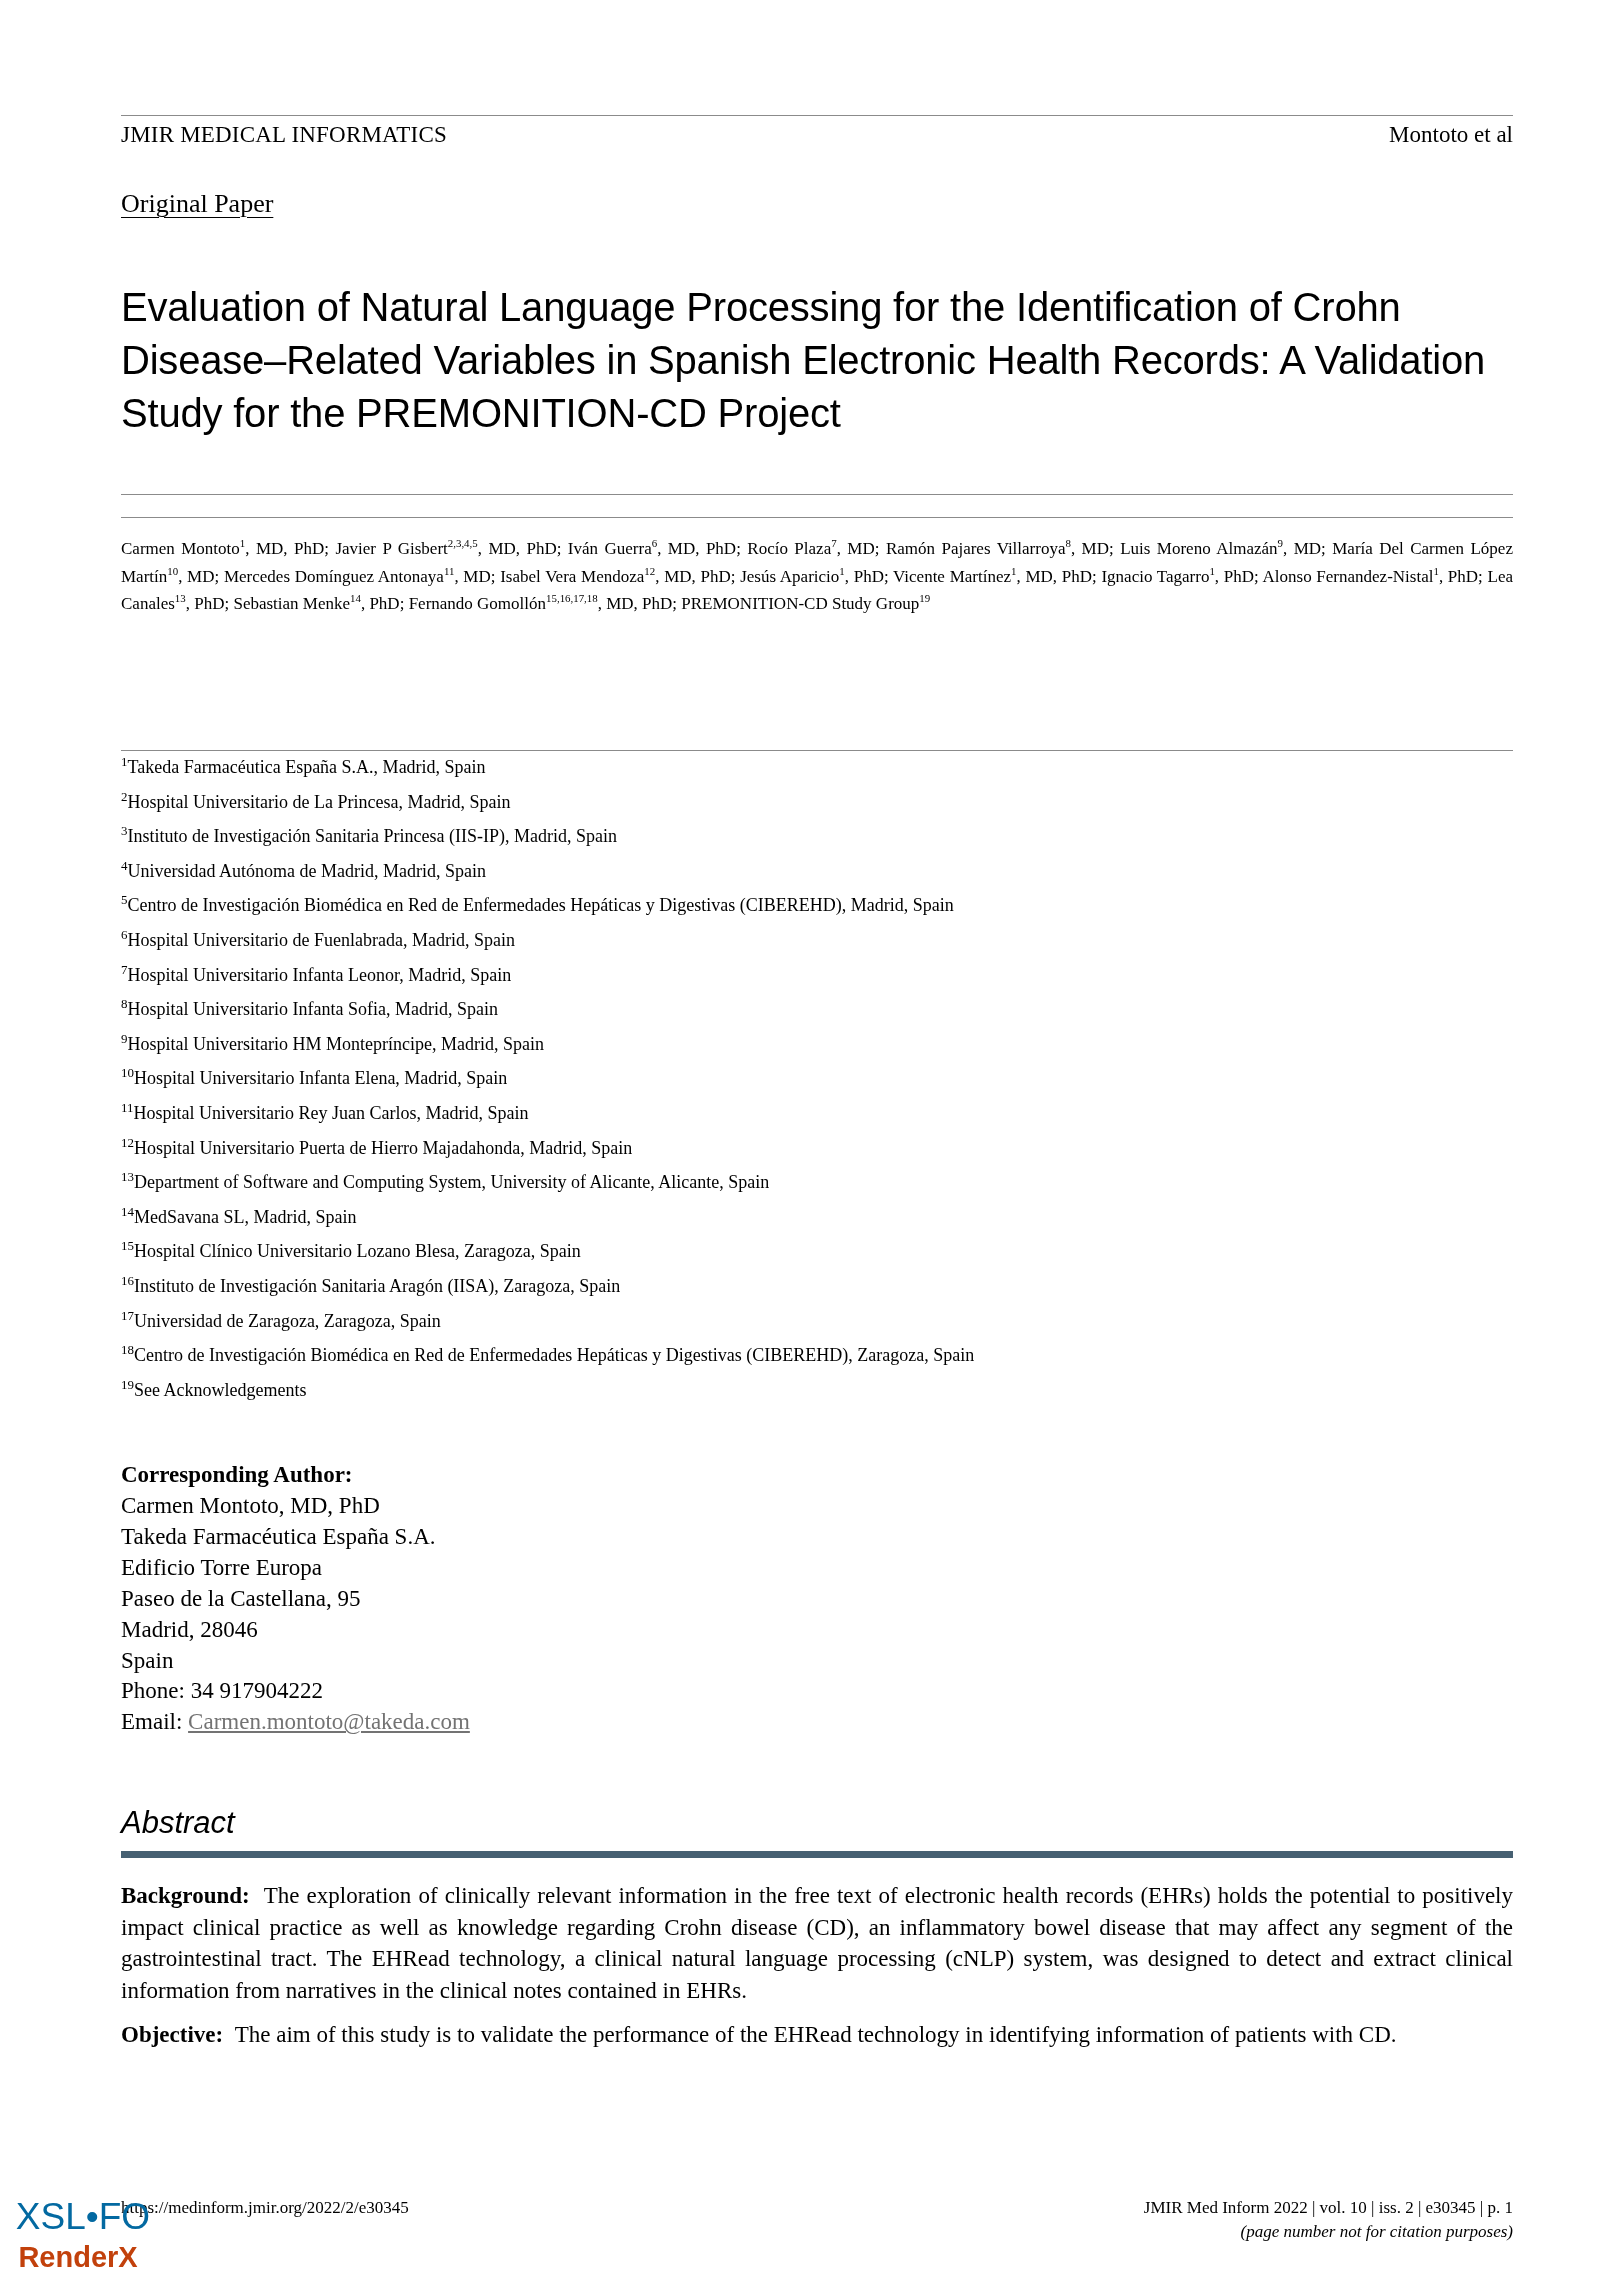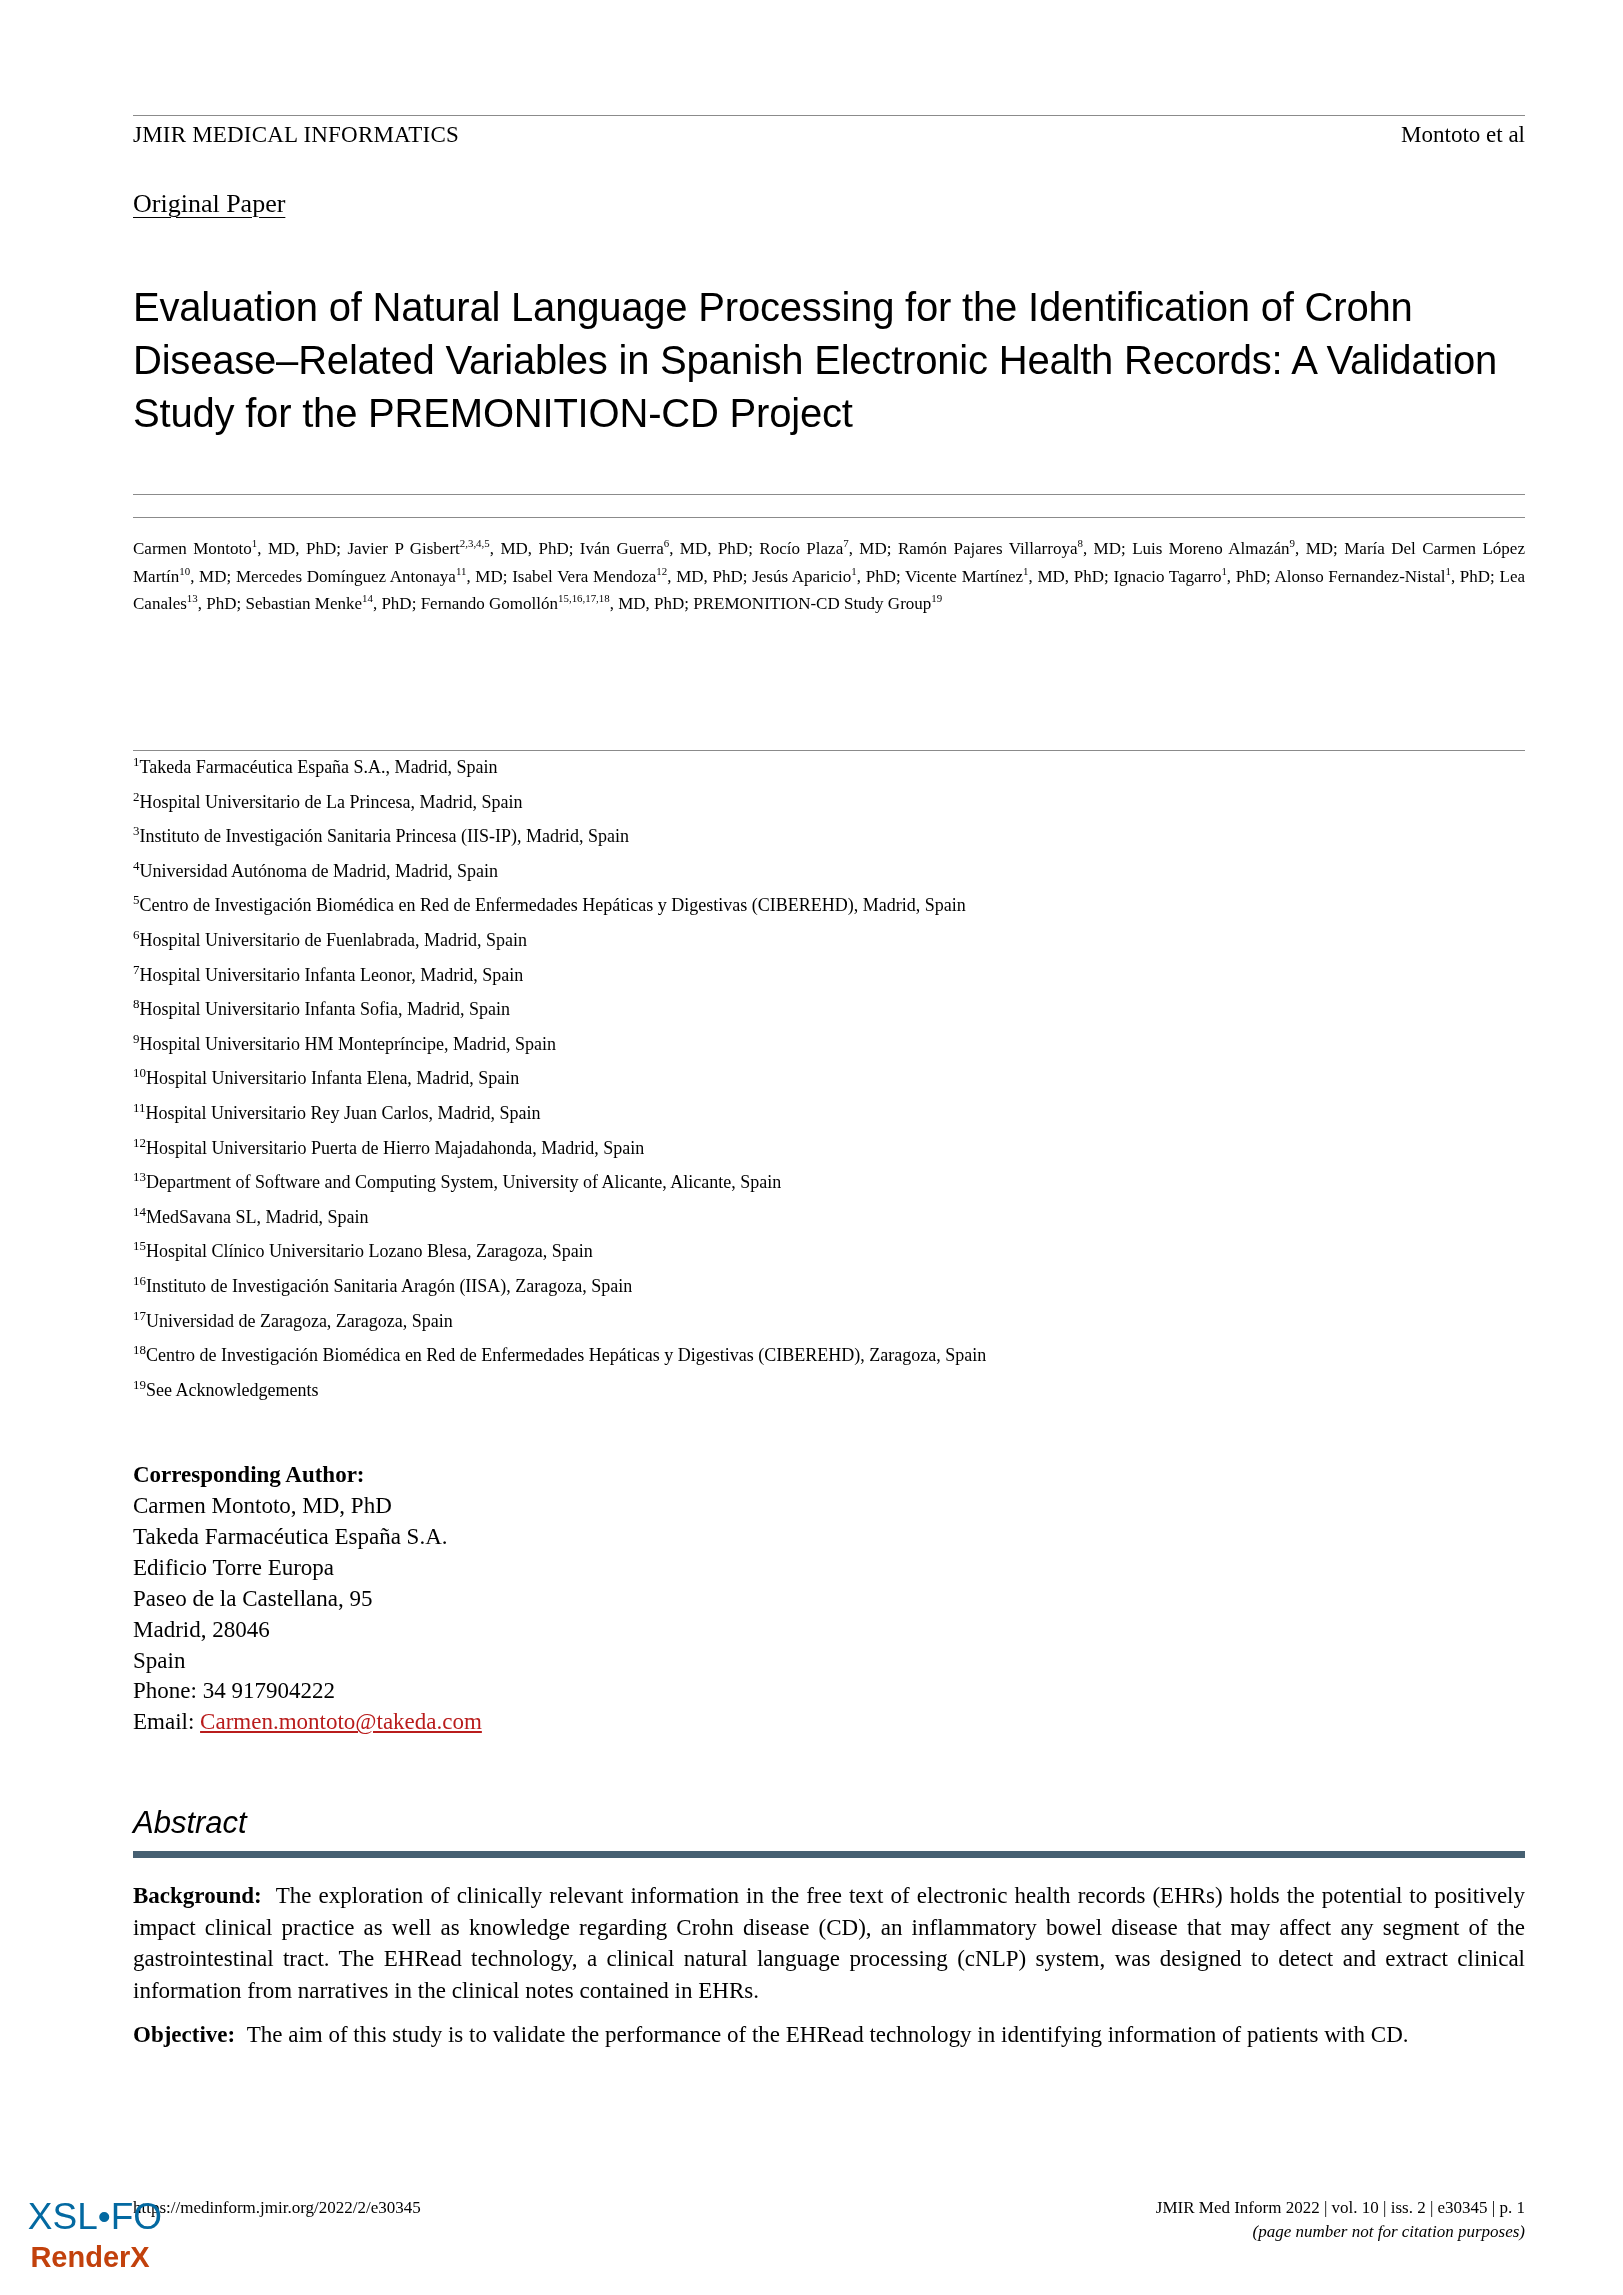--- a/index.html
+++ b/index.html
@@ -11,21 +11,21 @@
     width: 1623px;
     height: 2295px;
     position: relative;
     font-family: "Liberation Serif", "DejaVu Serif", serif;
     color: #000000;
     overflow: hidden;
   }
 
   .page {
     position: absolute;
-    left: 16px; top: 0;
+    left: 4px; top: 0;
     width: 1446px;
     height: 2295px;
   }
 
   
   .col {
     position: absolute;
     left: 117px;
     width: 1392px;
   }
@@ -110,21 +110,21 @@
   
   #corresponding {
     top: 1460px;
     font-size: 23px;
     line-height: 1.345;
   }
   #corresponding .ca-heading {
     font-weight: bold;
   }
   #corresponding a.email {
-    color: #b91c1c;
+    color: #737373;
     text-decoration: underline;
   }
 
   
   #abstract-heading {
     top: 1805px;
     font-family: "Liberation Sans", "DejaVu Sans", sans-serif;
     font-style: italic;
     font-size: 31px;
     font-weight: 400;

